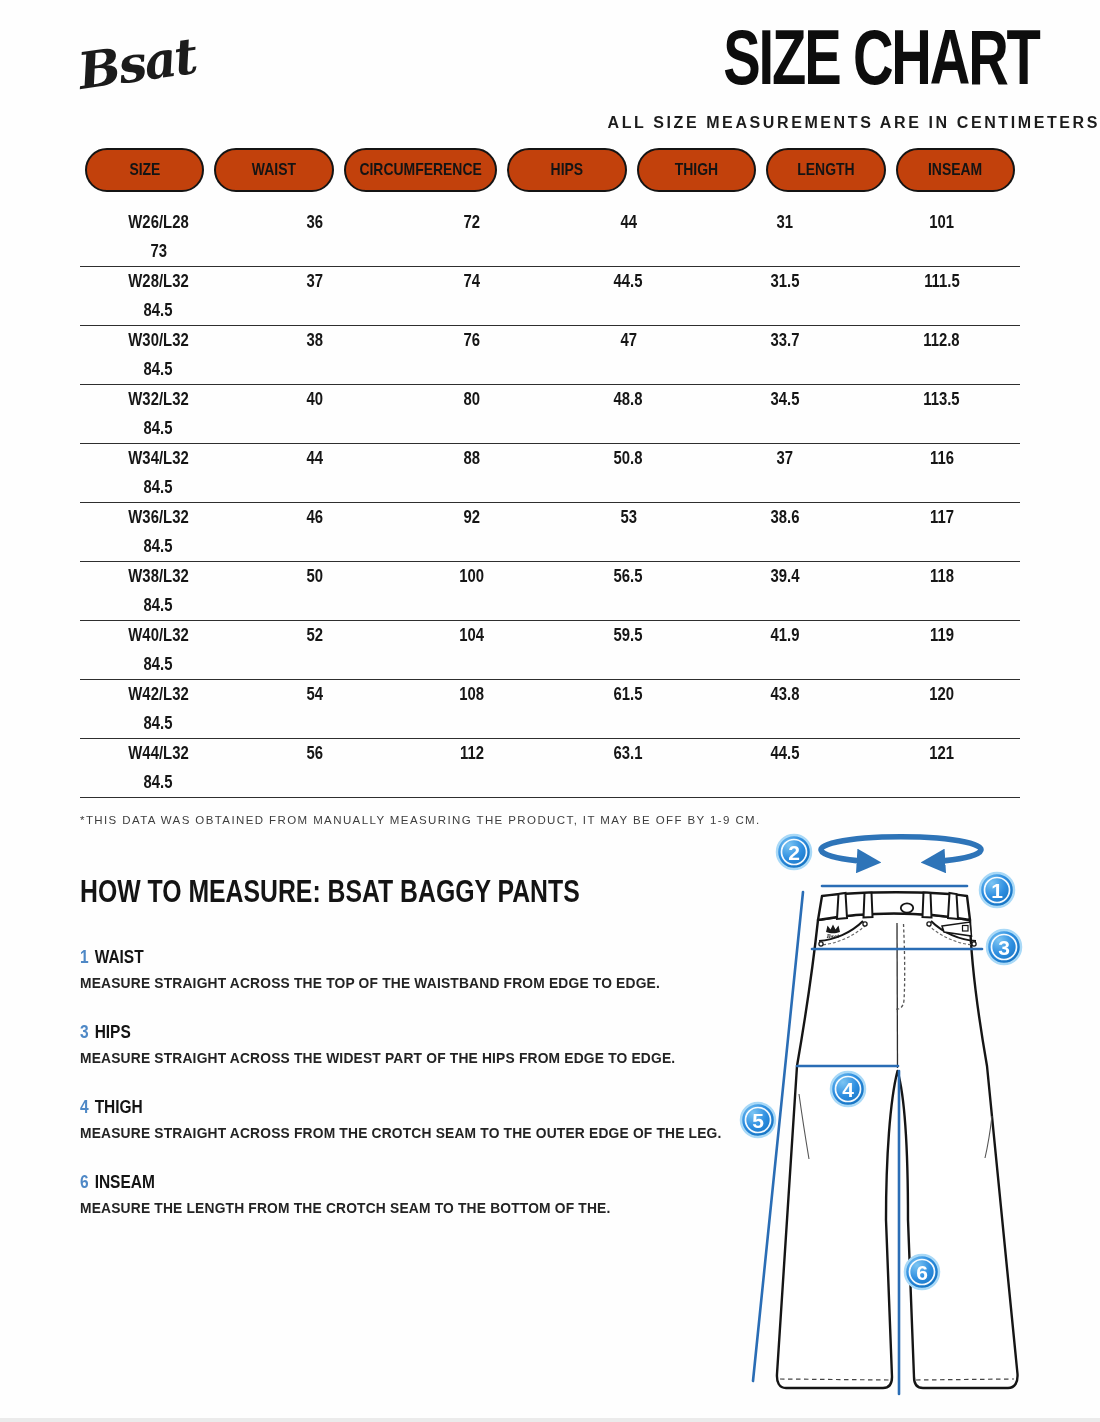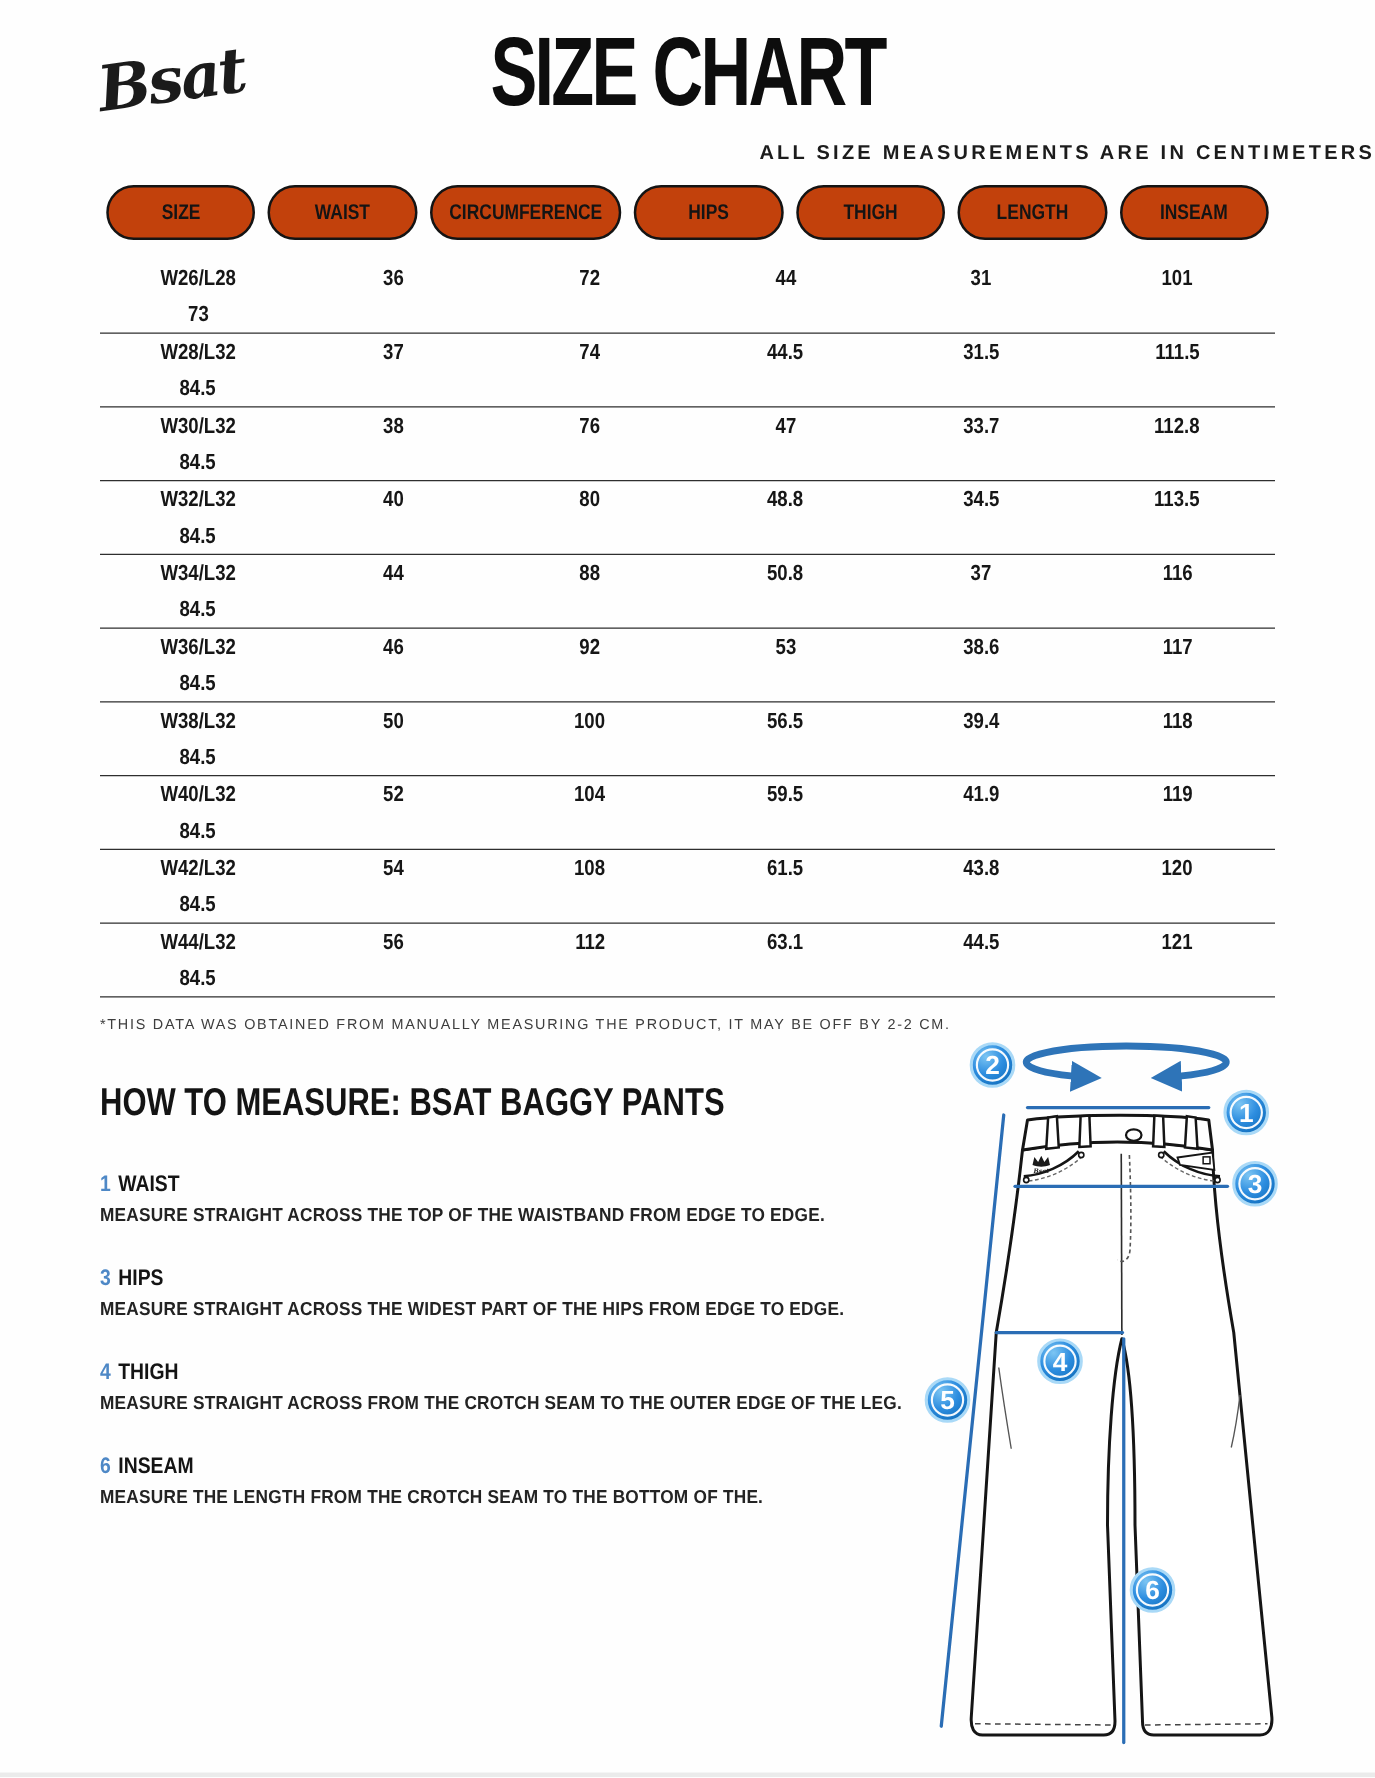--- a/index.html
+++ b/index.html
@@ -3,21 +3,21 @@
 <meta charset="utf-8">
 <style>
   html,body{margin:0;padding:0;background:#ffffff;}
   .page{position:relative;width:1100px;height:1422px;background:#fefefe;overflow:hidden;
         font-family:"Liberation Sans",sans-serif;color:#141414;}
 
   
   .logo{position:absolute;left:78px;top:34px;font-family:"DejaVu Serif",serif;
         font-style:italic;font-weight:bold;font-size:50px;color:#1b1b1b;
         transform:rotate(-8deg);letter-spacing:-2px;}
-  .title-wrap{position:absolute;left:0;right:0;top:18px;text-align:center;}
+  .title-wrap{position:absolute;left:0;right:0;top:18px;text-align:right;}
   .title{display:inline-block;font-size:78px;font-weight:900;letter-spacing:-3px;
          transform:scaleX(0.72);transform-origin:center;color:#0d0d0d;line-height:1;}
   .subtitle{position:absolute;left:3px;right:0;top:114px;text-align:right;
             font-size:16px;font-weight:bold;letter-spacing:2.6px;color:#1c1c1c;}
 
   
   .table{position:absolute;left:80px;top:148px;width:940px;}
   .thead{display:grid;grid-template-columns:repeat(7,1fr);margin-bottom:16px;}
   .pill{height:40px;margin:0 5px;border:2.5px solid #141414;border-radius:22px;
         display:flex;align-items:center;justify-content:center;background:#c2410c;}
@@ -25,21 +25,21 @@
              display:inline-block;transform:scaleX(0.82);}
   .trow{display:grid;grid-template-columns:repeat(6,1fr);height:58px;
         align-items:center;border-bottom:1.5px solid #2e2e2e;}
   .tcell{text-align:center;font-size:17.5px;font-weight:bold;color:#161616;}
   .tcell .cnd{display:inline-block;transform:scaleX(0.85);white-space:nowrap;}
   .footnote{position:absolute;left:80px;top:814px;font-size:11.5px;letter-spacing:1.4px;
             color:#3d3d3d;font-weight:500;}
 
   
   .howto{position:absolute;left:80px;top:858px;width:660px;}
-  .howto-h{margin:8px 0 40px 0;font-size:31px;font-weight:900;line-height:1;}
+  .howto-h{margin:18px 0 40px 0;font-size:31px;font-weight:900;line-height:1;}
   .howto-h .cnd-h{display:inline-block;transform:scaleX(0.8);transform-origin:0 50%;
                   letter-spacing:0;white-space:nowrap;}
   .m-item{margin-bottom:31px;}
   .m-label{font-size:18px;font-weight:bold;margin-bottom:6px;
            transform:scaleX(0.86);transform-origin:0 50%;white-space:nowrap;}
   .m-num{color:#4e88c6;margin-right:7px;}
   .m-desc{font-size:15px;font-weight:600;color:#232323;letter-spacing:0.2px;
           transform:scaleX(0.92);transform-origin:0 50%;white-space:nowrap;}
 
   
@@ -169,21 +169,21 @@
           <div class="tcell"><span class="cnd">56</span></div>
           <div class="tcell"><span class="cnd">112</span></div>
           <div class="tcell"><span class="cnd">63.1</span></div>
           <div class="tcell"><span class="cnd">44.5</span></div>
           <div class="tcell"><span class="cnd">121</span></div>
           <div class="tcell"><span class="cnd">84.5</span></div>
         </div>
       </div>
   </div>
 
-  <div class="footnote">*THIS DATA WAS OBTAINED FROM MANUALLY MEASURING THE PRODUCT, IT MAY BE OFF BY 2-2 CM.</div>
+  <div class="footnote">*THIS DATA WAS OBTAINED FROM MANUALLY MEASURING THE PRODUCT, IT MAY BE OFF BY 1-9 CM.</div>
 
   <div class="howto">
     <h2 class="howto-h"><span class="cnd-h">HOW TO MEASURE: BSAT BAGGY PANTS</span></h2>
     <div id="howto-items">
         <div class="m-item">
           <div class="m-label"><span class="m-num">1</span><span>WAIST</span></div>
           <div class="m-desc">MEASURE STRAIGHT ACROSS THE TOP OF THE WAISTBAND FROM EDGE TO EDGE.</div>
         </div>
         <div class="m-item">
           <div class="m-label"><span class="m-num">3</span><span>HIPS</span></div>

